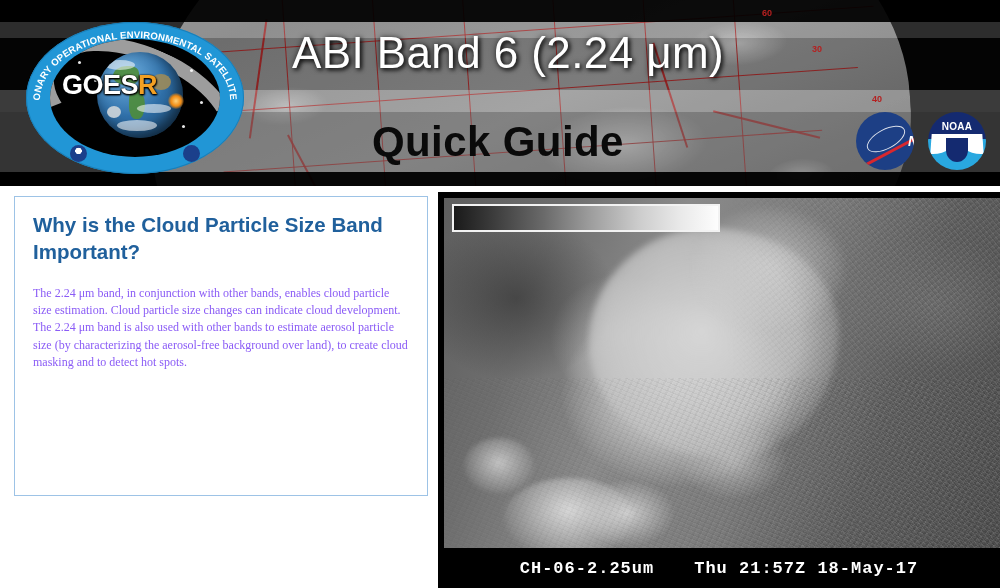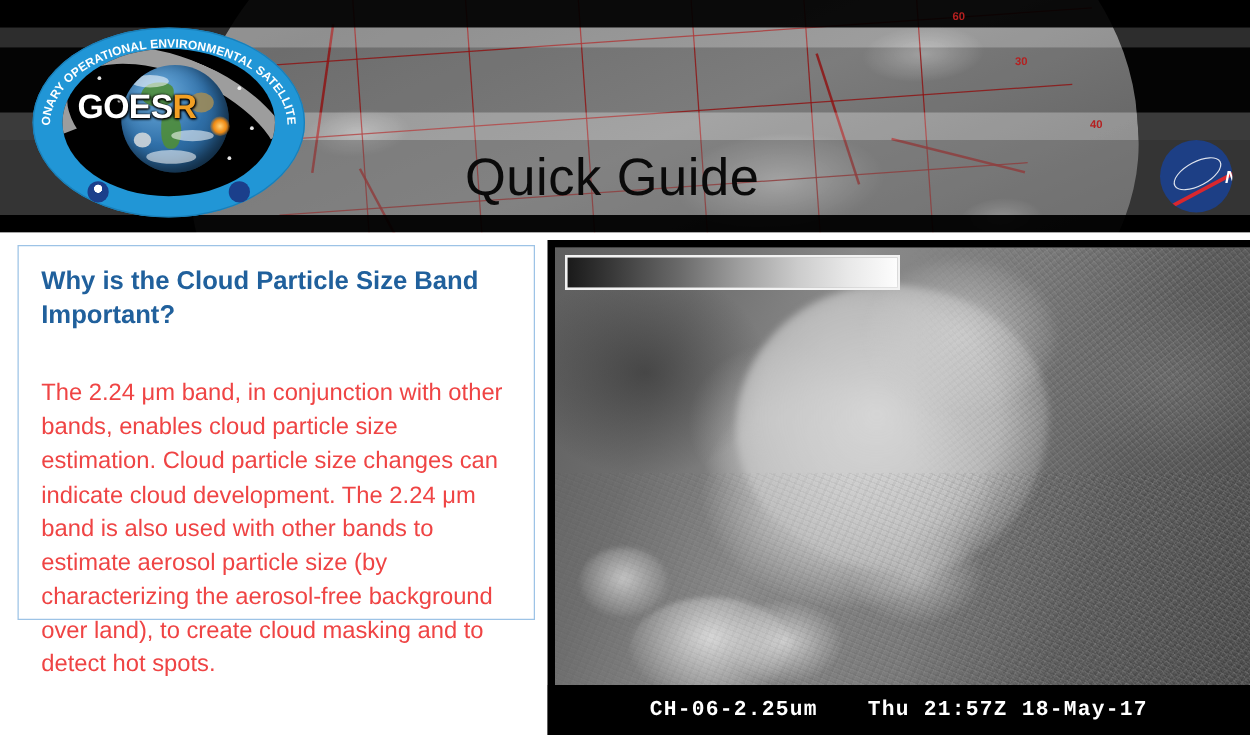--- a/index.html
+++ b/index.html
@@ -201,21 +201,21 @@
     letter-spacing: 0.4px;
     text-shadow: 2px 2px 4px rgba(0,0,0,0.85), 0 0 6px rgba(0,0,0,0.6);
     white-space: nowrap;
     z-index: 20;
   }
   .hdr-subtitle {
     position: absolute;
     left: 372px; top: 118px;
     font-family: "Liberation Sans", sans-serif;
     font-size: 42px;
-    font-weight: normal;
+    font-weight: bold;
     color: #0a0a0a;
     letter-spacing: 0.4px;
     white-space: nowrap;
     z-index: 20;
   }
 
   
   .agency-logos {
     position: absolute;
     right: 14px; top: 112px;
@@ -326,27 +326,27 @@
     border: 1px solid #9dc3e6;
     background: #ffffff;
     padding: 14px 18px 10px 18px;
   }
   .info-heading {
     font-family: "Liberation Sans", sans-serif;
     font-size: 20.5px;
     font-weight: bold;
     color: #20609c;
     line-height: 1.32;
-    margin-bottom: 36px;
+    margin-bottom: 20px;
   }
   .info-body {
-    font-family: Liberation Sans, sans-serif;
-    font-size: 19px;
+    font-family: Liberation Serif, serif;
+    font-size: 12px;
     font-weight: normal;
-    color: #ef4444;
+    color: #8b5cf6;
     line-height: 1.43;
   }
 
   
   .sat-panel {
     position: absolute;
     left: 438px; top: 6px;
     width: 661px; height: 396px;
     background: #000000;
     padding: 6px 0 0 6px;
@@ -527,27 +527,34 @@
           <div class="cloudwisp w2"></div>
           <div class="cloudwisp w3"></div>
         </div>
         <div class="goesr-flare"></div>
       </div>
       <div class="goesr-text"><span>GOES</span><span class="rch">R</span></div>
       <div class="noaa-mini"></div>
       <div class="nasa-mini"></div>
     </div>
 
+    <div class="hdr-title">ABI Band 6 (2.24 μm)</div>
     <div class="hdr-subtitle">Quick Guide</div>
 
     <div class="agency-logos">
       <div class="nasa-logo">
         <div class="nasa-orbit"></div>
         <div class="nasa-swoosh"></div>
         <div class="nasa-word">NASA</div>
+      </div>
+      <div class="noaa-logo">
+        <div class="gull gull-l"></div>
+        <div class="gull gull-r"></div>
+        <div class="gull gull-body"></div>
+        <div class="noaa-word">NOAA</div>
       </div>
     </div>
   </div>
 
   <div class="body-area">
 
     <div class="info-box">
       <div class="info-heading">Why is the Cloud Particle Size Band Important?</div>
       <div class="info-body">The 2.24 μm band, in conjunction with other bands, enables cloud particle size estimation. Cloud particle size changes can indicate cloud development. The 2.24 μm band is also used with other bands to estimate aerosol particle size (by characterizing the aerosol-free background over land), to create cloud masking and to detect hot spots.</div>
     </div>

